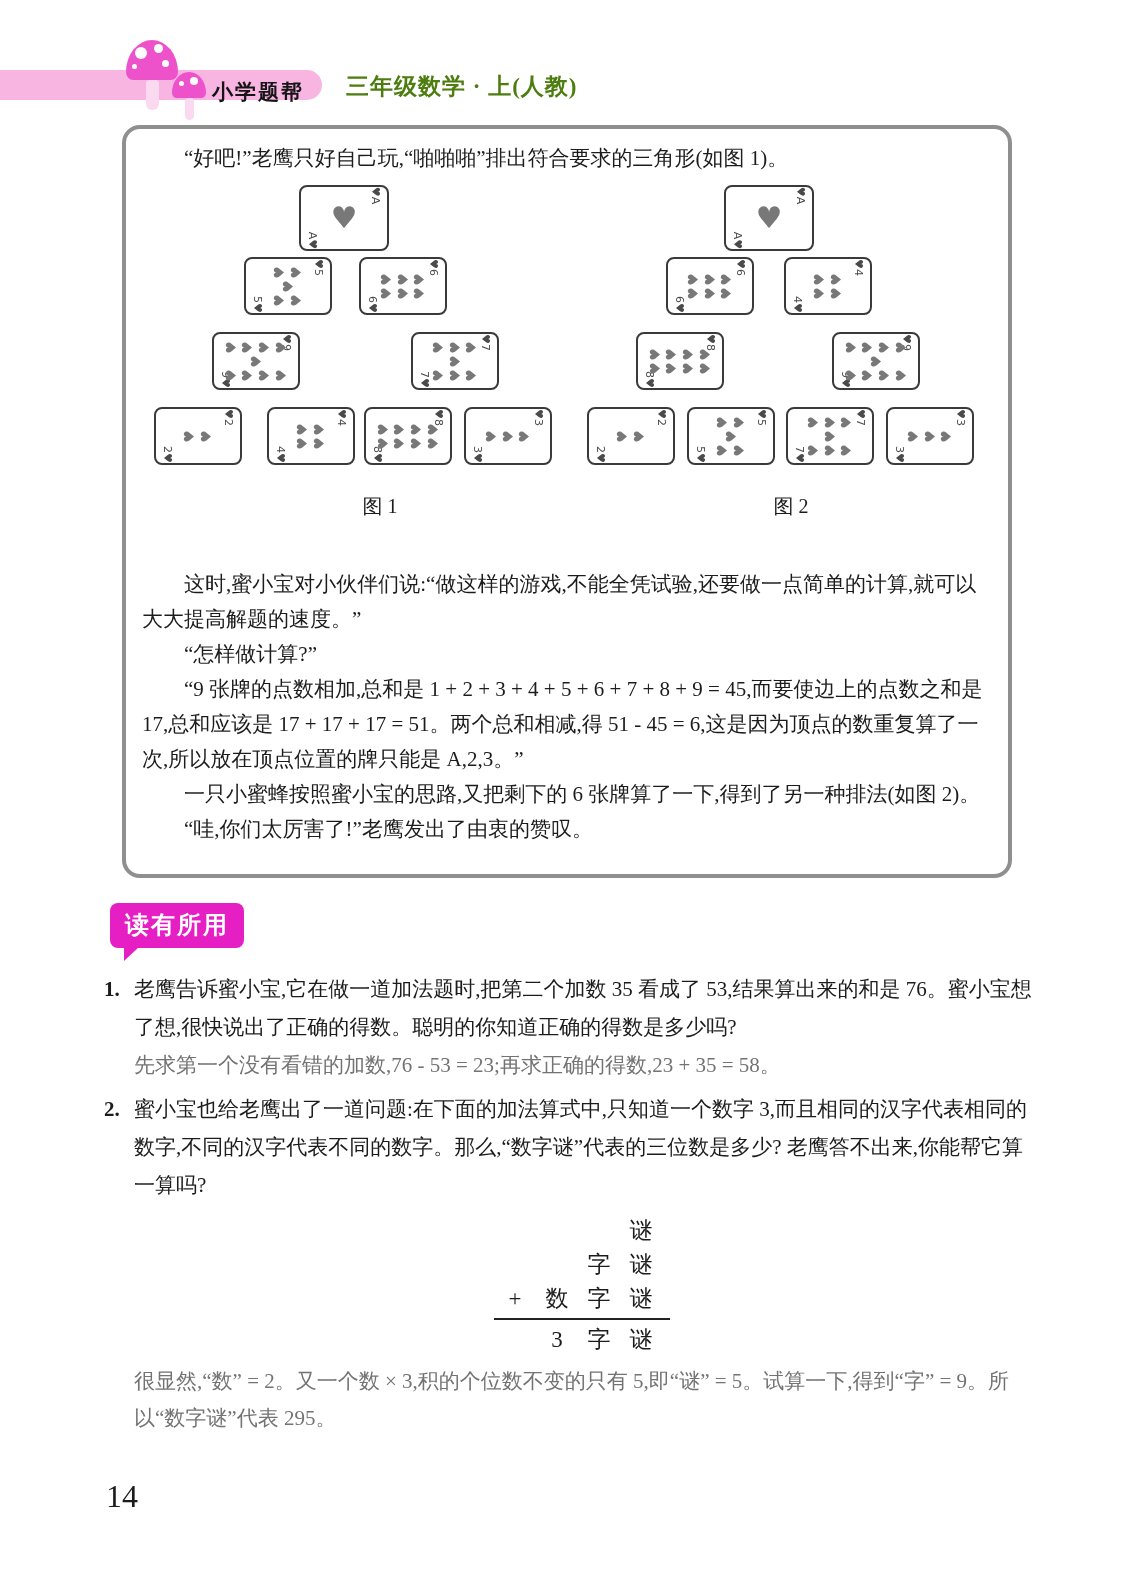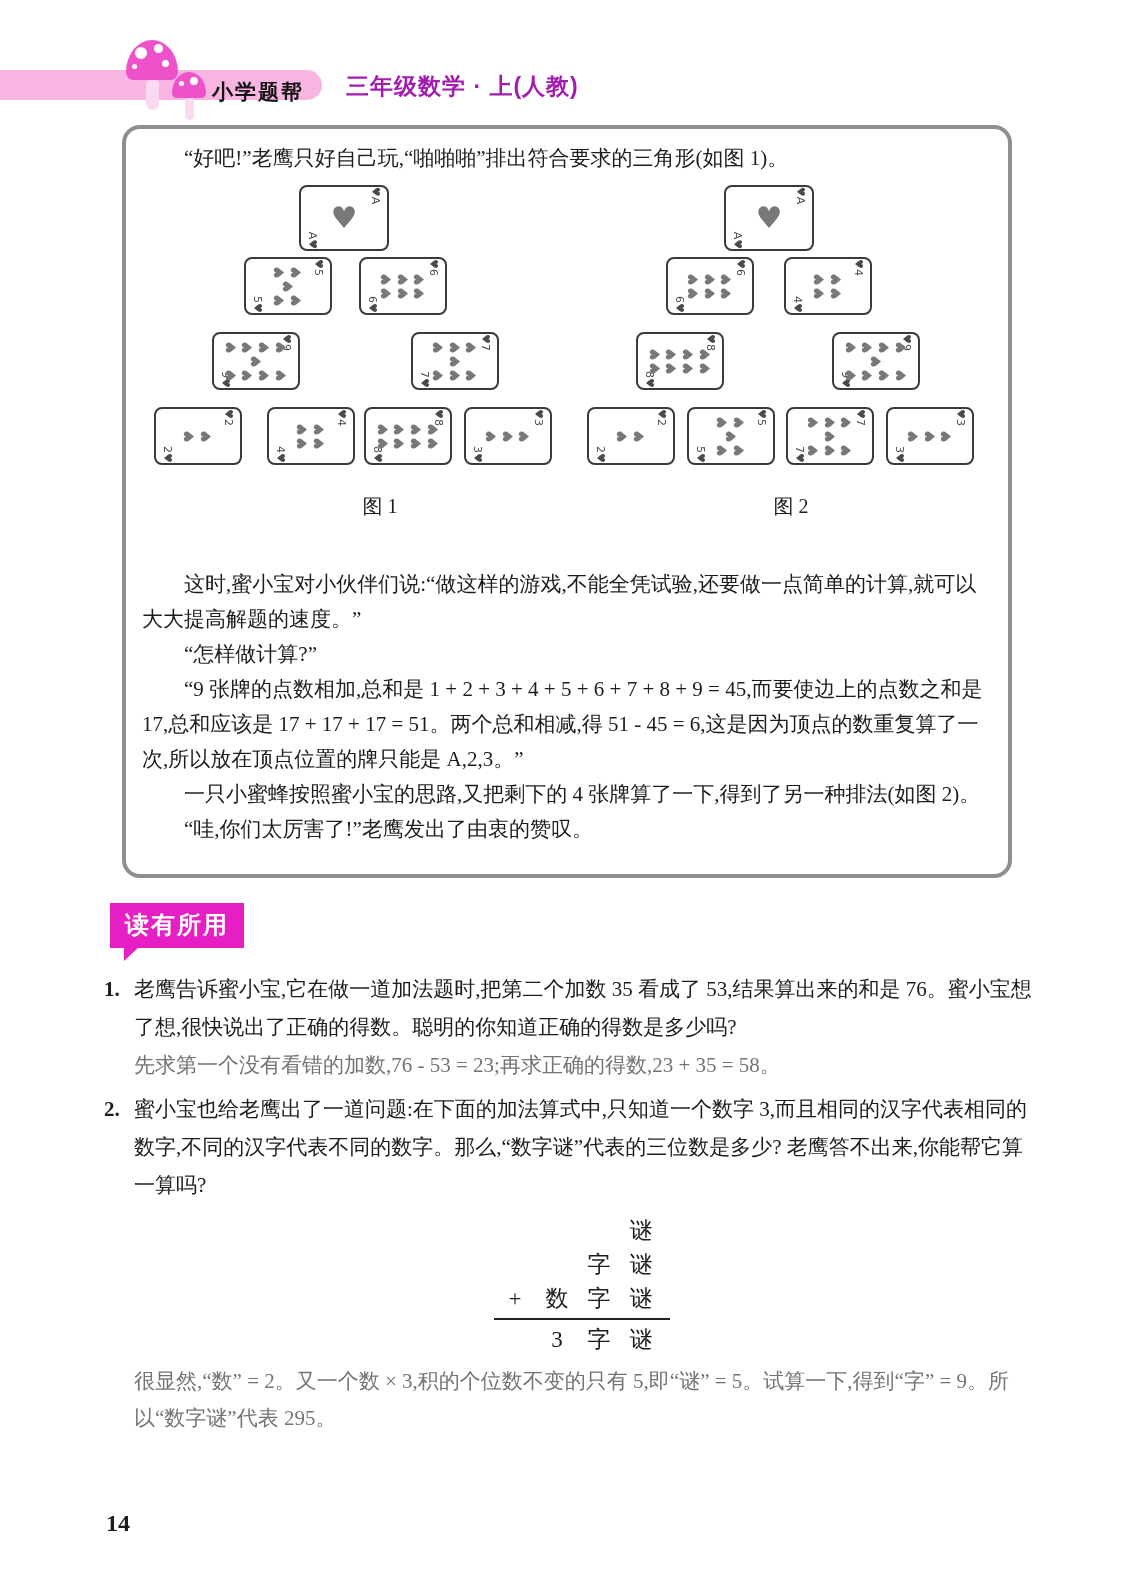--- a/index.html
+++ b/index.html
@@ -5,22 +5,22 @@
   html,body{margin:0;padding:0;background:#ffffff;}
   #page{
     position:relative;width:1129px;height:1571px;background:#ffffff;overflow:hidden;
     font-family:"Liberation Serif","DejaVu Serif",serif;color:#1c1c1c;
   }
   
   .hdr-bar{position:absolute;left:0;top:70px;width:322px;height:30px;
     background:#f9b5e2;border-radius:0 15px 15px 0;}
   .hdr-logo-text{position:absolute;left:212px;top:78px;font-size:21px;font-weight:600;
     color:#151515;letter-spacing:2px;font-family:"Liberation Sans","DejaVu Sans",sans-serif;}
-  .hdr-title{position:absolute;left:346px;top:71px;font-size:23px;font-weight:700;color:#a21caf;
-    letter-spacing:1px;font-family:Liberation Sans, sans-serif;}
+  .hdr-title{position:absolute;left:346px;top:71px;font-size:23px;font-weight:700;color:#4d7c0f;
+    letter-spacing:1px;font-family:Liberation Serif, serif;}
   .mush{position:absolute;}
   .mush .cap{position:relative;background:#ee52cb;border-radius:50% 50% 14% 14% / 80% 80% 20% 20%;}
   .mush .spot{position:absolute;background:#ffffff;border-radius:50%;}
   .mush .stem{background:#fbd9f1;border-radius:4px 4px 6px 6px;margin:0 auto;}
   
   .story-box{position:absolute;left:122px;top:125px;width:890px;height:753px;
     border:4px solid #8f8f8f;border-radius:18px;box-sizing:border-box;background:#fff;}
   .story-box p{margin:0;padding:0 16px;font-size:21px;line-height:35px;text-indent:2em;}
   .p1{position:absolute;left:0;right:0;top:12px;}
   .paras{position:absolute;left:0;right:0;top:398px;margin-top:40px;}
@@ -33,37 +33,37 @@
   .card .corner.bl{bottom:3px;left:3px;transform:rotate(90deg);transform-origin:center;}
   .card .pips{position:absolute;inset:5px;display:flex;flex-direction:column;
     justify-content:center;align-items:center;gap:1px;}
   .pip-row{display:flex;justify-content:center;gap:4px;line-height:13px;}
   .pip{font-size:14px;color:#787878;transform:rotate(-90deg);font-family:"DejaVu Sans",sans-serif;}
   .pip.big{font-size:30px;line-height:30px;transform:none;}
   .fig-caption{position:absolute;width:84px;text-align:center;top:364px;font-size:20px;}
   
   .badge{position:absolute;left:110px;top:903px;background:#e51fc3;color:#fff;
     font-family:"Liberation Sans","DejaVu Sans",sans-serif;font-weight:700;font-size:24px;
-    padding:6px 15px 7px 15px;letter-spacing:2px;}
+    padding:6px 15px 7px 15px;letter-spacing:2px;border-radius:8px;}
   .badge::after{content:"";position:absolute;left:14px;bottom:-13px;width:0;height:0;
     border-top:15px solid #e51fc3;border-right:16px solid transparent;}
   
   .problems{position:absolute;left:104px;top:970px;width:935px;}
   .problem{display:flex;align-items:flex-start;}
   .pnum{width:30px;flex:0 0 30px;font-weight:700;font-size:21px;line-height:38px;}
   .pbody{flex:1;font-size:21px;line-height:38px;}
   .answer{color:#737373;font-size:21px;line-height:37px;margin:1px 0 6px 0;}
   
   .add-grid{margin:10px 0 6px 360px;width:176px;
     font-size:23px;font-family:"Liberation Serif","DejaVu Serif",serif;}
   .add-row{display:flex;height:34px;align-items:center;}
   .add-cell{width:42px;text-align:center;}
   .add-divider{border-bottom:2px solid #222;width:176px;margin:2px 0 3px 0;}
   
-  .page-num{position:absolute;left:106px;top:1478px;font-size:24px;font-weight:700;margin-top:32px;}
+  .page-num{position:absolute;left:106px;top:1478px;font-size:32px;font-weight:400;}
 </style>
 </head>
 <body>
 
 <div id="page">
 
   <div class="hdr-bar"></div>
   <div class="mush" style="left:126px;top:40px;">
     <div class="cap" style="width:52px;height:40px;">
       <span class="spot" style="width:12px;height:12px;left:9px;top:7px;"></span>
@@ -355,21 +355,21 @@
         </div>
       </div>
 
     <div class="fig-caption" style="left:212px;">图 1</div>
     <div class="fig-caption" style="left:623px;">图 2</div>
 
     <div class="paras">
       <p>这时,蜜小宝对小伙伴们说:“做这样的游戏,不能全凭试验,还要做一点简单的计算,就可以大大提高解题的速度。”</p>
       <p>“怎样做计算?”</p>
       <p>“9 张牌的点数相加,总和是 1 + 2 + 3 + 4 + 5 + 6 + 7 + 8 + 9 = 45,而要使边上的点数之和是 17,总和应该是 17 + 17 + 17 = 51。两个总和相减,得 51 - 45 = 6,这是因为顶点的数重复算了一次,所以放在顶点位置的牌只能是 A,2,3。”</p>
-      <p>一只小蜜蜂按照蜜小宝的思路,又把剩下的 4 张牌算了一下,得到了另一种排法(如图 2)。</p>
+      <p>一只小蜜蜂按照蜜小宝的思路,又把剩下的 6 张牌算了一下,得到了另一种排法(如图 2)。</p>
       <p>“哇,你们太厉害了!”老鹰发出了由衷的赞叹。</p>
     </div>
   </div>
 
   <div class="badge">读有所用</div>
 
   <div class="problems">
 
     <div class="problem">
       <div class="pnum">1.</div>

